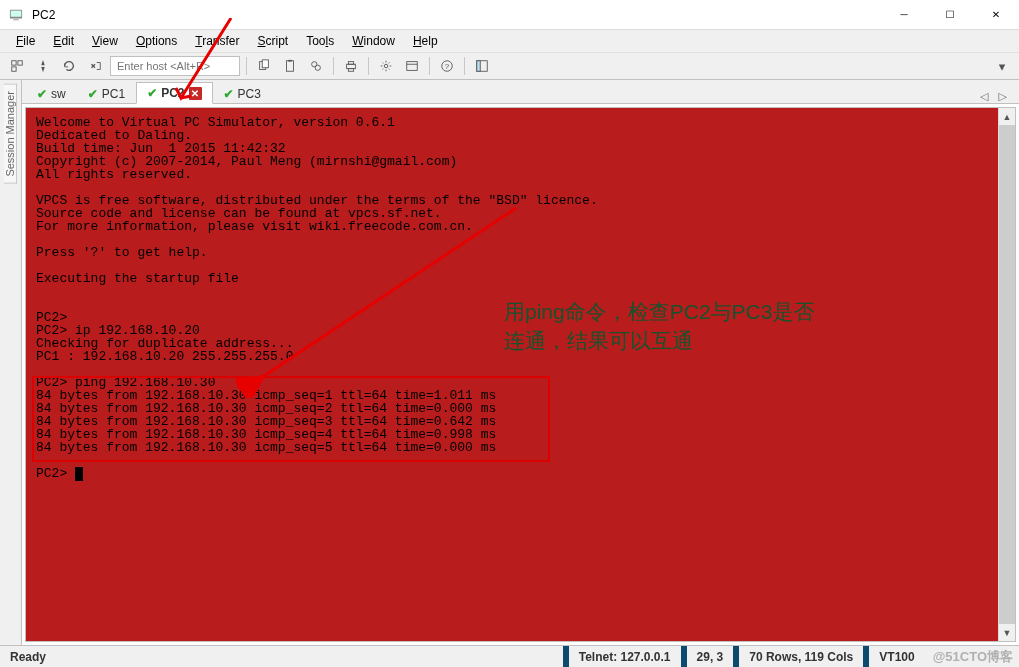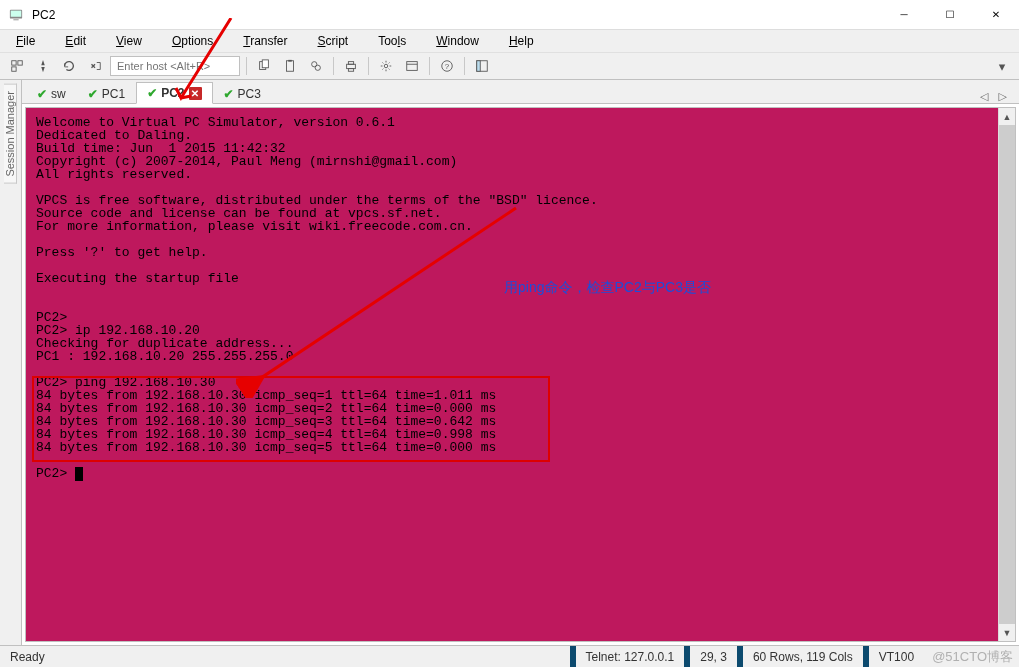--- a/index.html
+++ b/index.html
@@ -32,21 +32,21 @@
     font-family: "Segoe UI Symbol", sans-serif; font-size: 10px; color: #000;
   }
 
   
   .menubar {
     height: 22px;
     background: #f0f0f0;
     display: flex;
     align-items: center;
     padding: 0 8px;
-    gap: 14px;
+    gap: 2px;
   }
   .menubar .menu-item {
     padding: 2px 8px;
     font-size: 12px;
     cursor: default;
   }
   .menubar .menu-item u { text-decoration: underline; }
 
   
   .toolbar {
@@ -153,21 +153,21 @@
     position: relative;
   }
   .terminal {
     flex: 1;
     padding: 8px 10px;
     font-family: "Courier New", monospace;
     font-size: 13px;
     line-height: 1.0;
     white-space: pre;
     color: #000;
-    background: #be185d;
+    background: #b91c1c;
     position: relative;
     overflow: hidden;
   }
   .scrollbar {
     width: 17px;
     background: #f0f0f0;
     border-left: 1px solid #dcdcdc;
     display: flex; flex-direction: column;
   }
   .scroll-btn { height: 17px; display: flex; align-items: center; justify-content: center; font-size: 9px; color: #555; background: #f0f0f0; }
@@ -177,41 +177,43 @@
   .cursor-block { display: inline-block; width: 8px; height: 14px; background: #000; vertical-align: text-bottom; }
 
   
   .anno-box {
     position: absolute;
     border: 2px solid #d00;
     pointer-events: none;
   }
   .anno-text {
     position: absolute;
-    color: #1d4ed8;
+    color: #14532d;
     font-family: "Microsoft YaHei", sans-serif;
-    font-size: 14px;
+    font-size: 21px;
     line-height: 1.4;
     pointer-events: none;
+    margin-top: 19px;
   }
   .anno-arrow {
     position: absolute;
     pointer-events: none;
   }
 
   
   .statusbar {
     height: 22px;
     background: #f0f0f0;
     border-top: 1px solid #c0c0c0;
     display: flex;
     align-items: center;
     font-size: 12px;
     color: #333;
     padding: 0 6px;
+    font-weight: bold;
   }
   .statusbar .pane { padding: 0 10px; border-left: 6px solid #0c4a6e; height: 100%; display: flex; align-items: center; }
   .statusbar .pane:first-child { border-left: none; flex: 0 0 300px; padding-left: 4px; }
   .statusbar .filler { flex: 1; }
   .watermark { color: #b0b0b0; font-size: 13px; padding-left: 8px; }
 
   svg.icon { width: 14px; height: 14px; }
 </style>
 </head>
 <body>
@@ -403,26 +405,27 @@
             <path d="M0,0 L10,5 L0,10 Z" fill="#e60000"></path>
           </marker>
         </defs>
         <line x1="280" y1="10" x2="10" y2="190" stroke="#e60000" stroke-width="3" marker-start="url(#ah)" transform="rotate(180 145 100)"></line>
       </svg>
       <svg class="anno-arrow" style="position:absolute; left:145px; top:-90px; width:70px; height:90px;" viewBox="0 0 70 90">
         <path d="M60,0 L10,80 L5,70 M10,80 L20,78" stroke="#e60000" stroke-width="3" fill="none"></path>
       </svg>
       <div class="anno-text" style="left:478px; top:170px;">
         <div>用ping命令，检查PC2与PC3是否</div>
+        <div>连通，结果可以互通</div>
       </div>
     </div>
   </div>
 </div>
 
 <div class="statusbar">
   <div class="pane">Ready</div>
   <div class="filler"></div>
   <div class="pane">Telnet: 127.0.0.1</div>
   <div class="pane">29,  3</div>
-  <div class="pane">60 Rows, 119 Cols</div>
+  <div class="pane">70 Rows, 119 Cols</div>
   <div class="pane">VT100</div>
   <div class="watermark">@51CTO博客</div>
 </div>
 
 </body></html>

